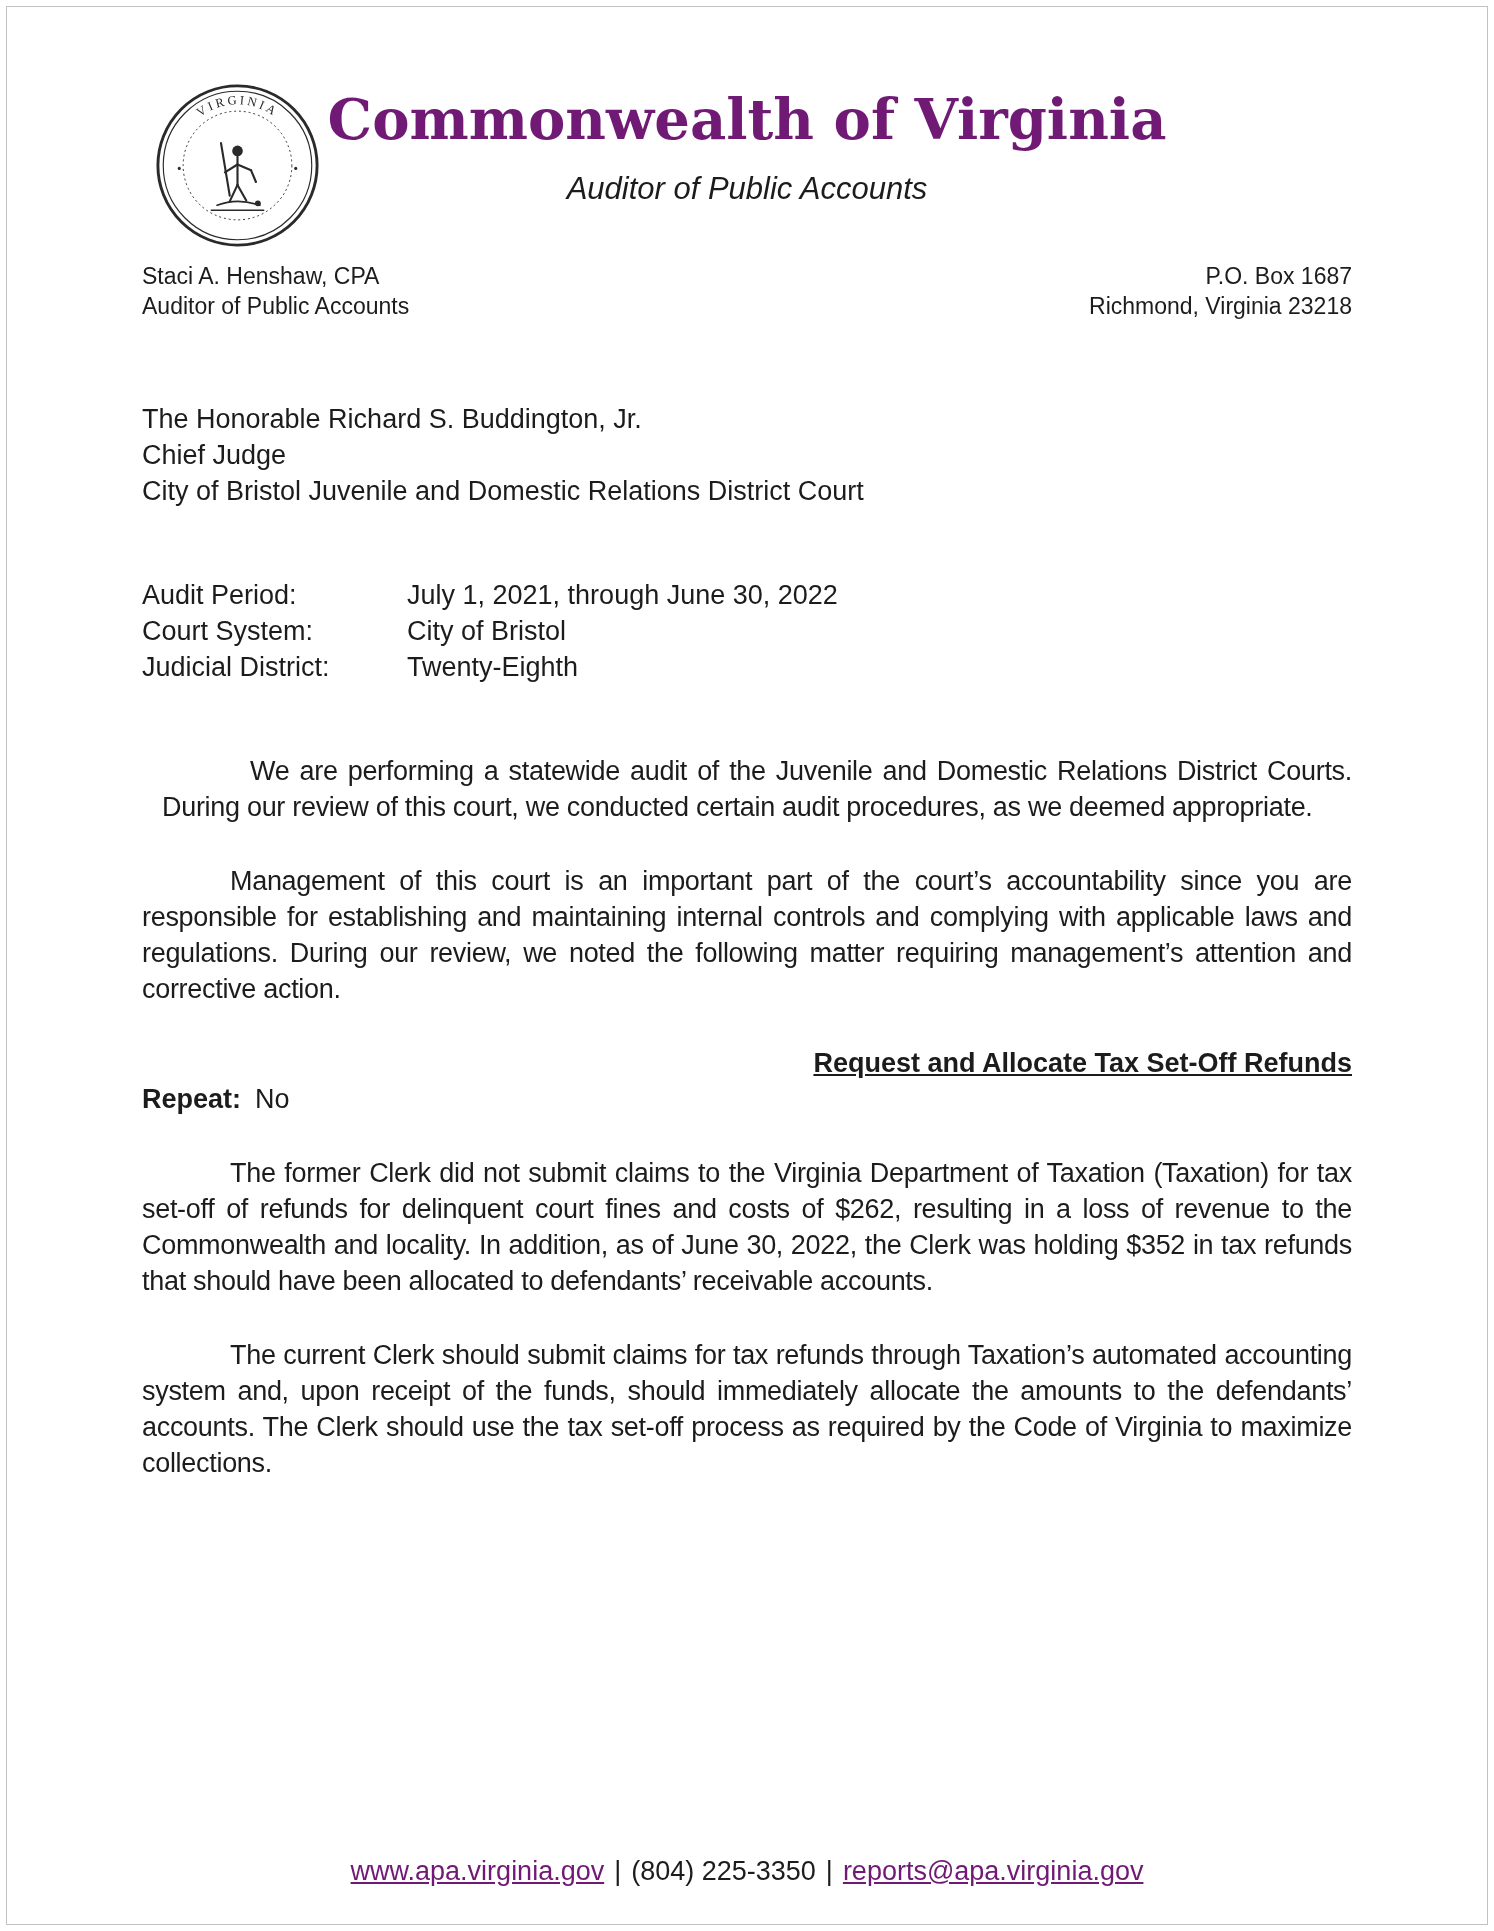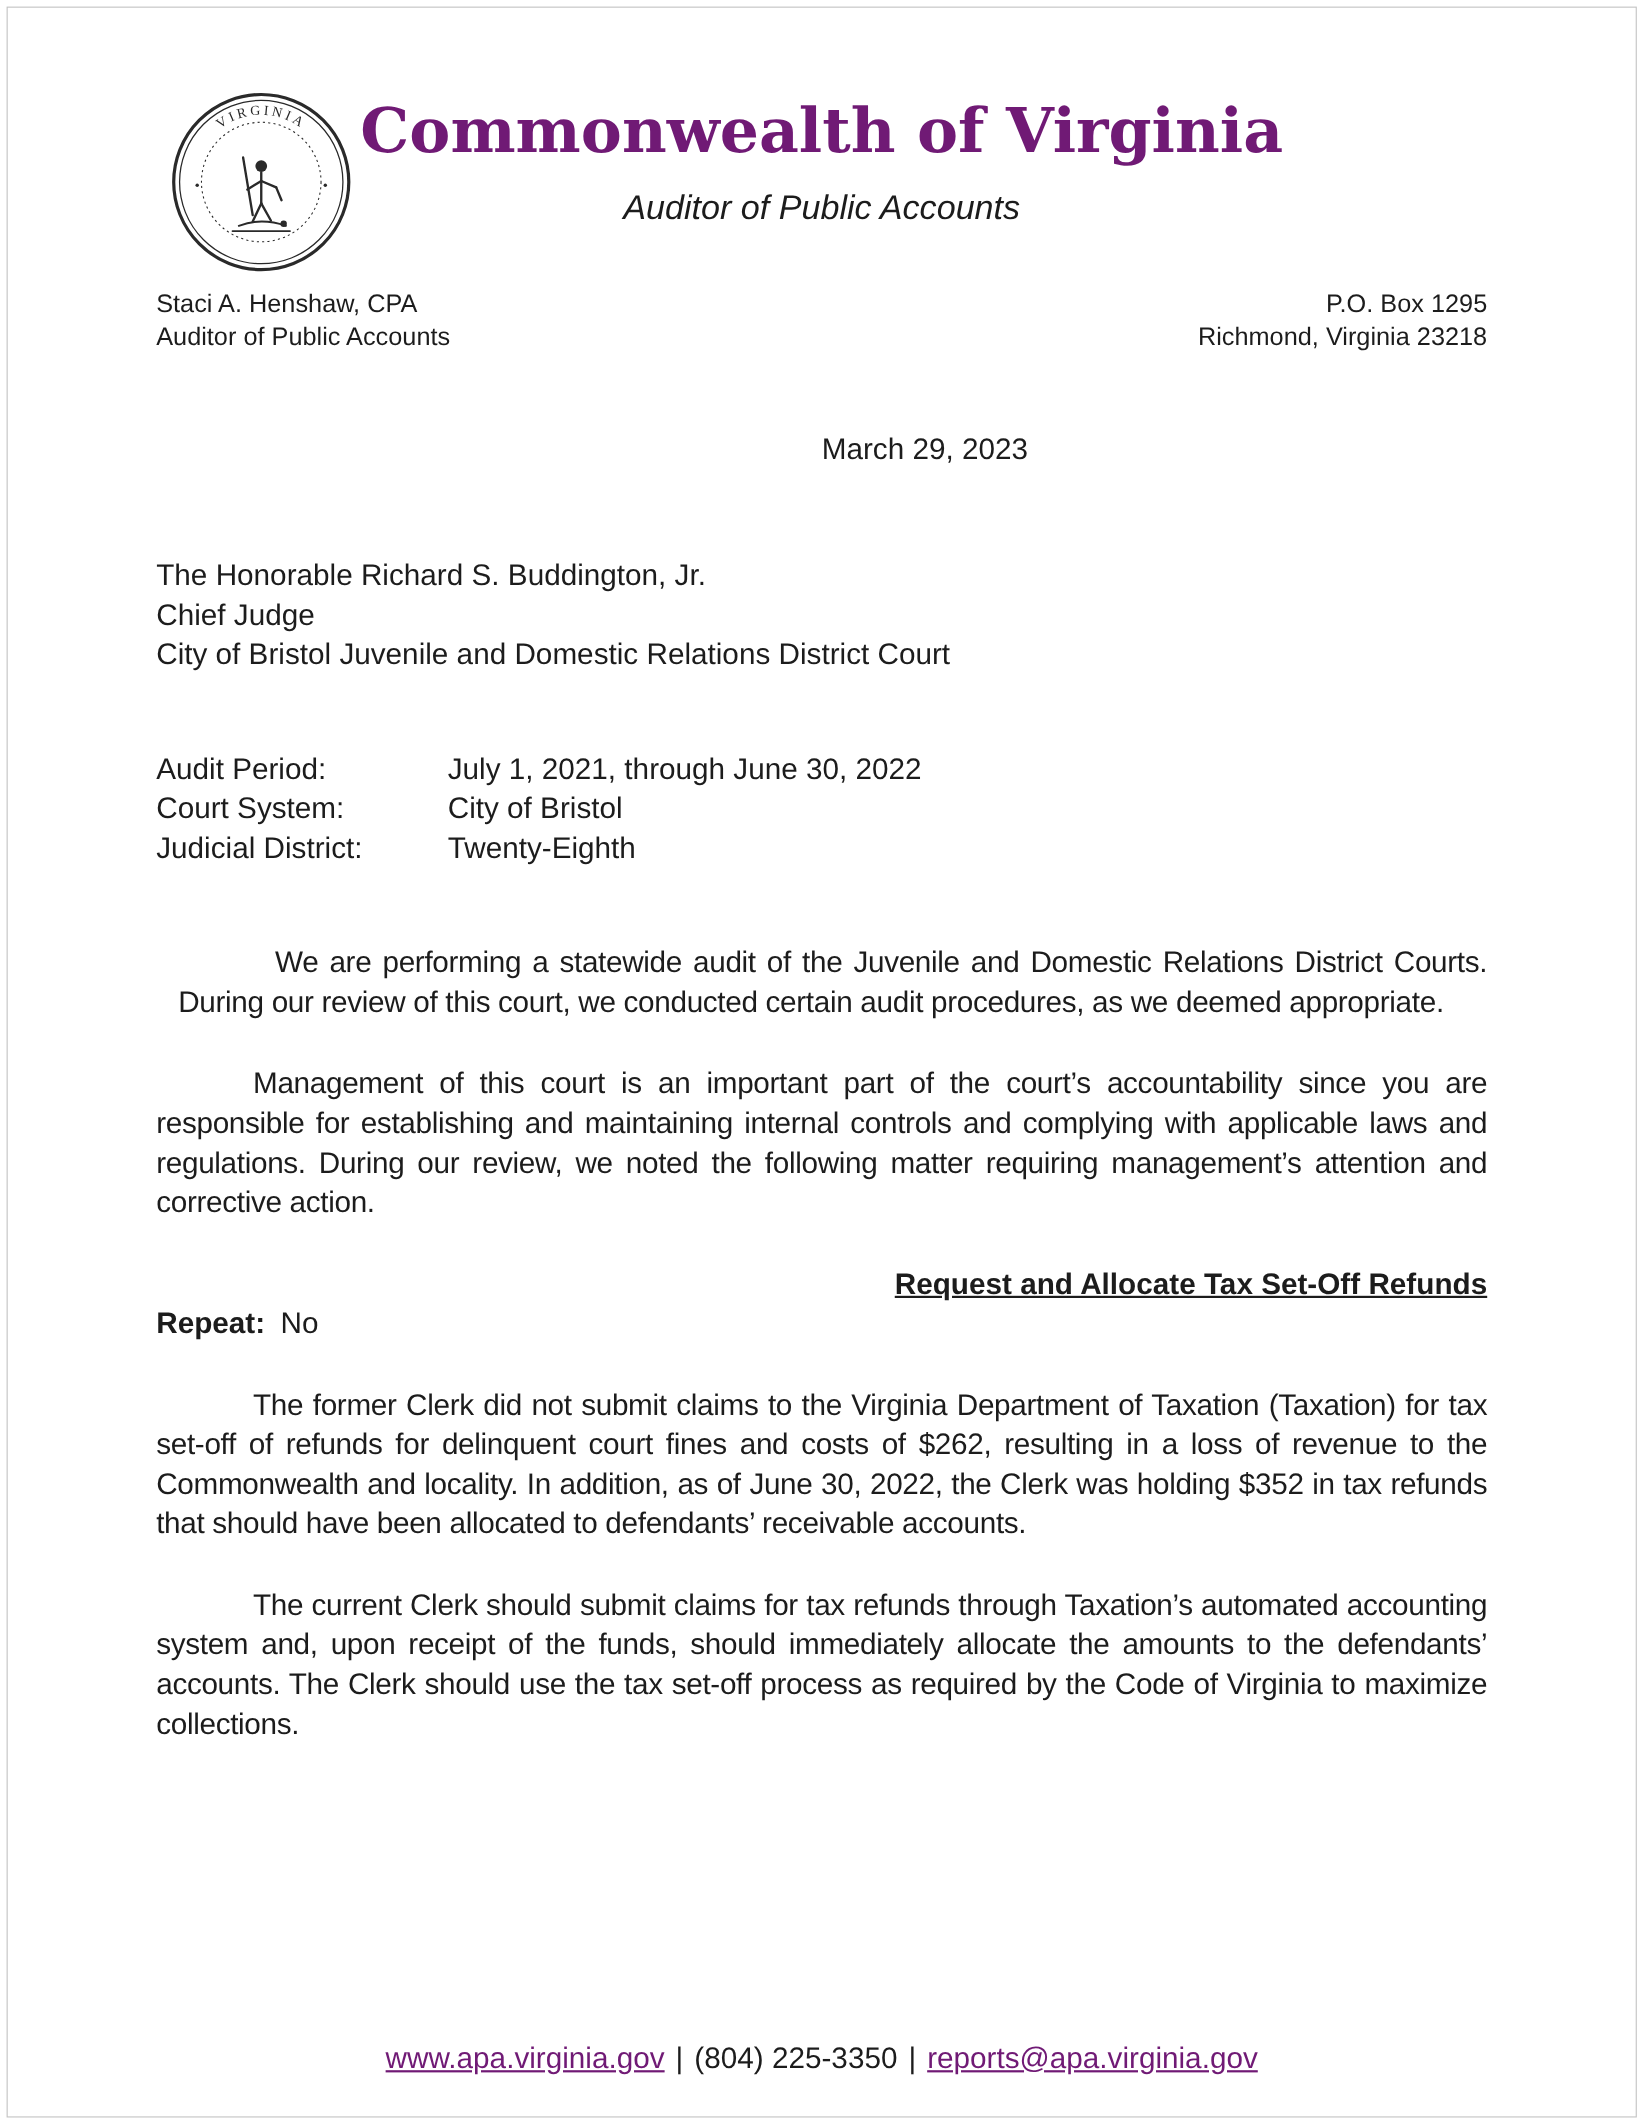--- a/index.html
+++ b/index.html
@@ -133,26 +133,25 @@
       <h1 class="lh-title">Commonwealth of Virginia</h1>
       <div class="lh-subtitle">Auditor of Public Accounts</div>
     </header>
 
     <div class="lh-row">
       <div class="lh-left">
         <div>Staci A. Henshaw, CPA</div>
         <div>Auditor of Public Accounts</div>
       </div>
       <div class="lh-right">
-        <div>P.O. Box 1295</div>
+        <div>P.O. Box 1687</div>
         <div>Richmond, Virginia 23218</div>
       </div>
     </div>
 
-    <div class="date">March 29, 2023</div>
 
     <div class="recipient">
       <div>The Honorable Richard S. Buddington, Jr.</div>
       <div>Chief Judge</div>
       <div>City of Bristol Juvenile and Domestic Relations District Court</div>
     </div>
 
     <div class="audit-info">
       <div class="audit-row">
         <span class="label">Audit Period:</span><span>July 1, 2021, through June 30, 2022</span>

